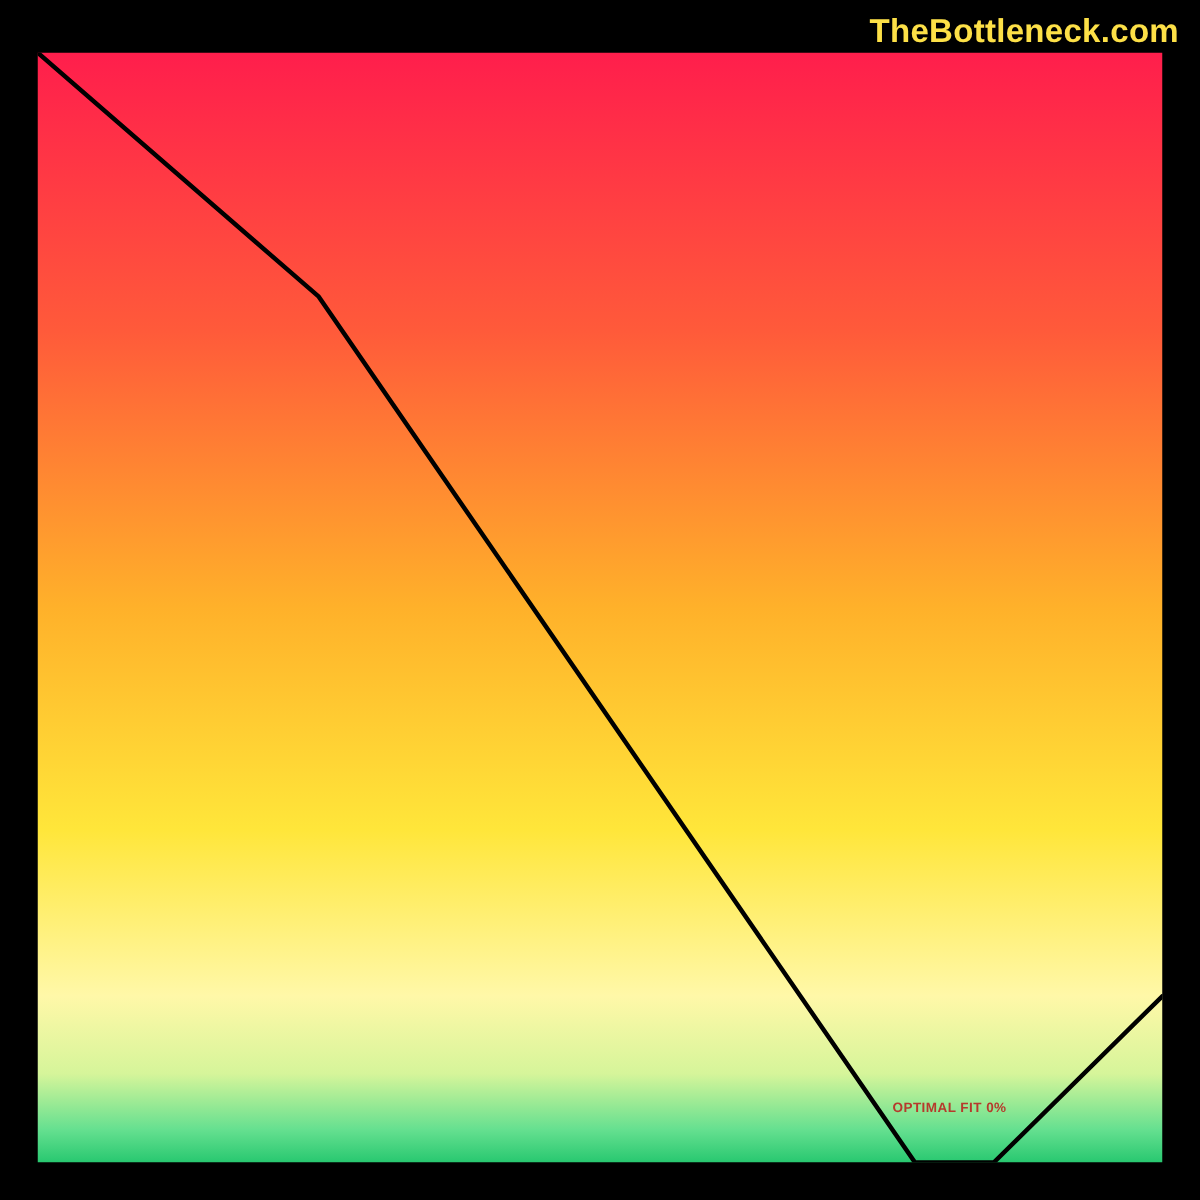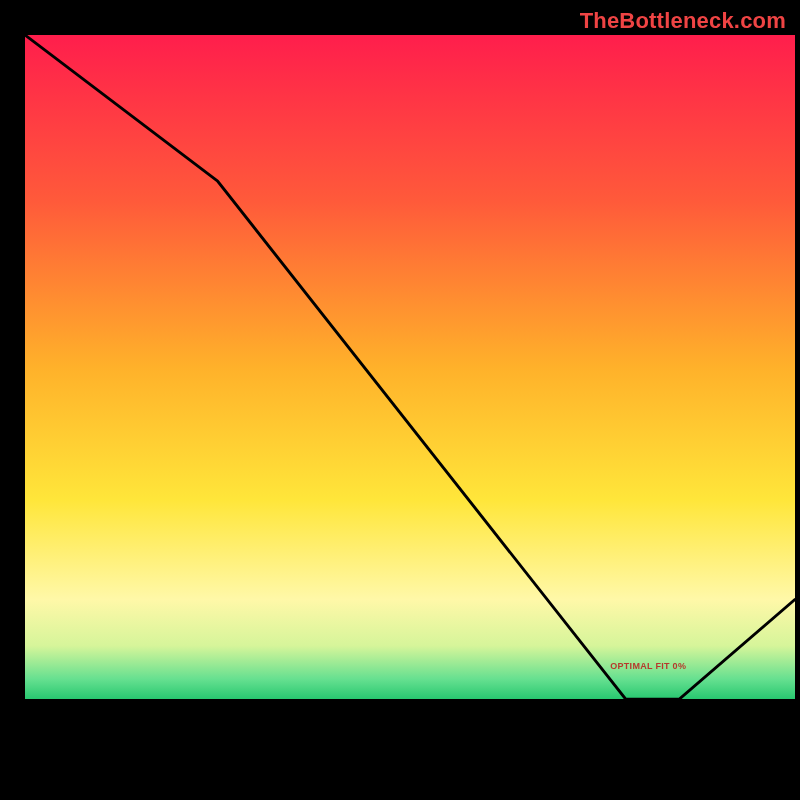--- a/index.html
+++ b/index.html
@@ -14,33 +14,32 @@
   .frame {
     position: relative;
     width: 800px;
     height: 800px;
     background: #000;
   }
   .watermark {
     position: absolute;
     top: 8px;
     right: 14px;
-    color: #ef4444;
+    color: #fde047;
     font-size: 22px;
     font-weight: 600;
     letter-spacing: 0.2px;
     user-select: none;
   }
   .plot-area {
     position: absolute;
     left: 25px;
     top: 35px;
     width: 750px;
-    height: 664px;
-    padding-left: 20px;
+    height: 740px;
   }
   .gradient {
     position: absolute;
     inset: 0;
     width: 100%;
     height: 100%;
   }
   .gradient svg {
     width: 100%;
     height: 100%;

